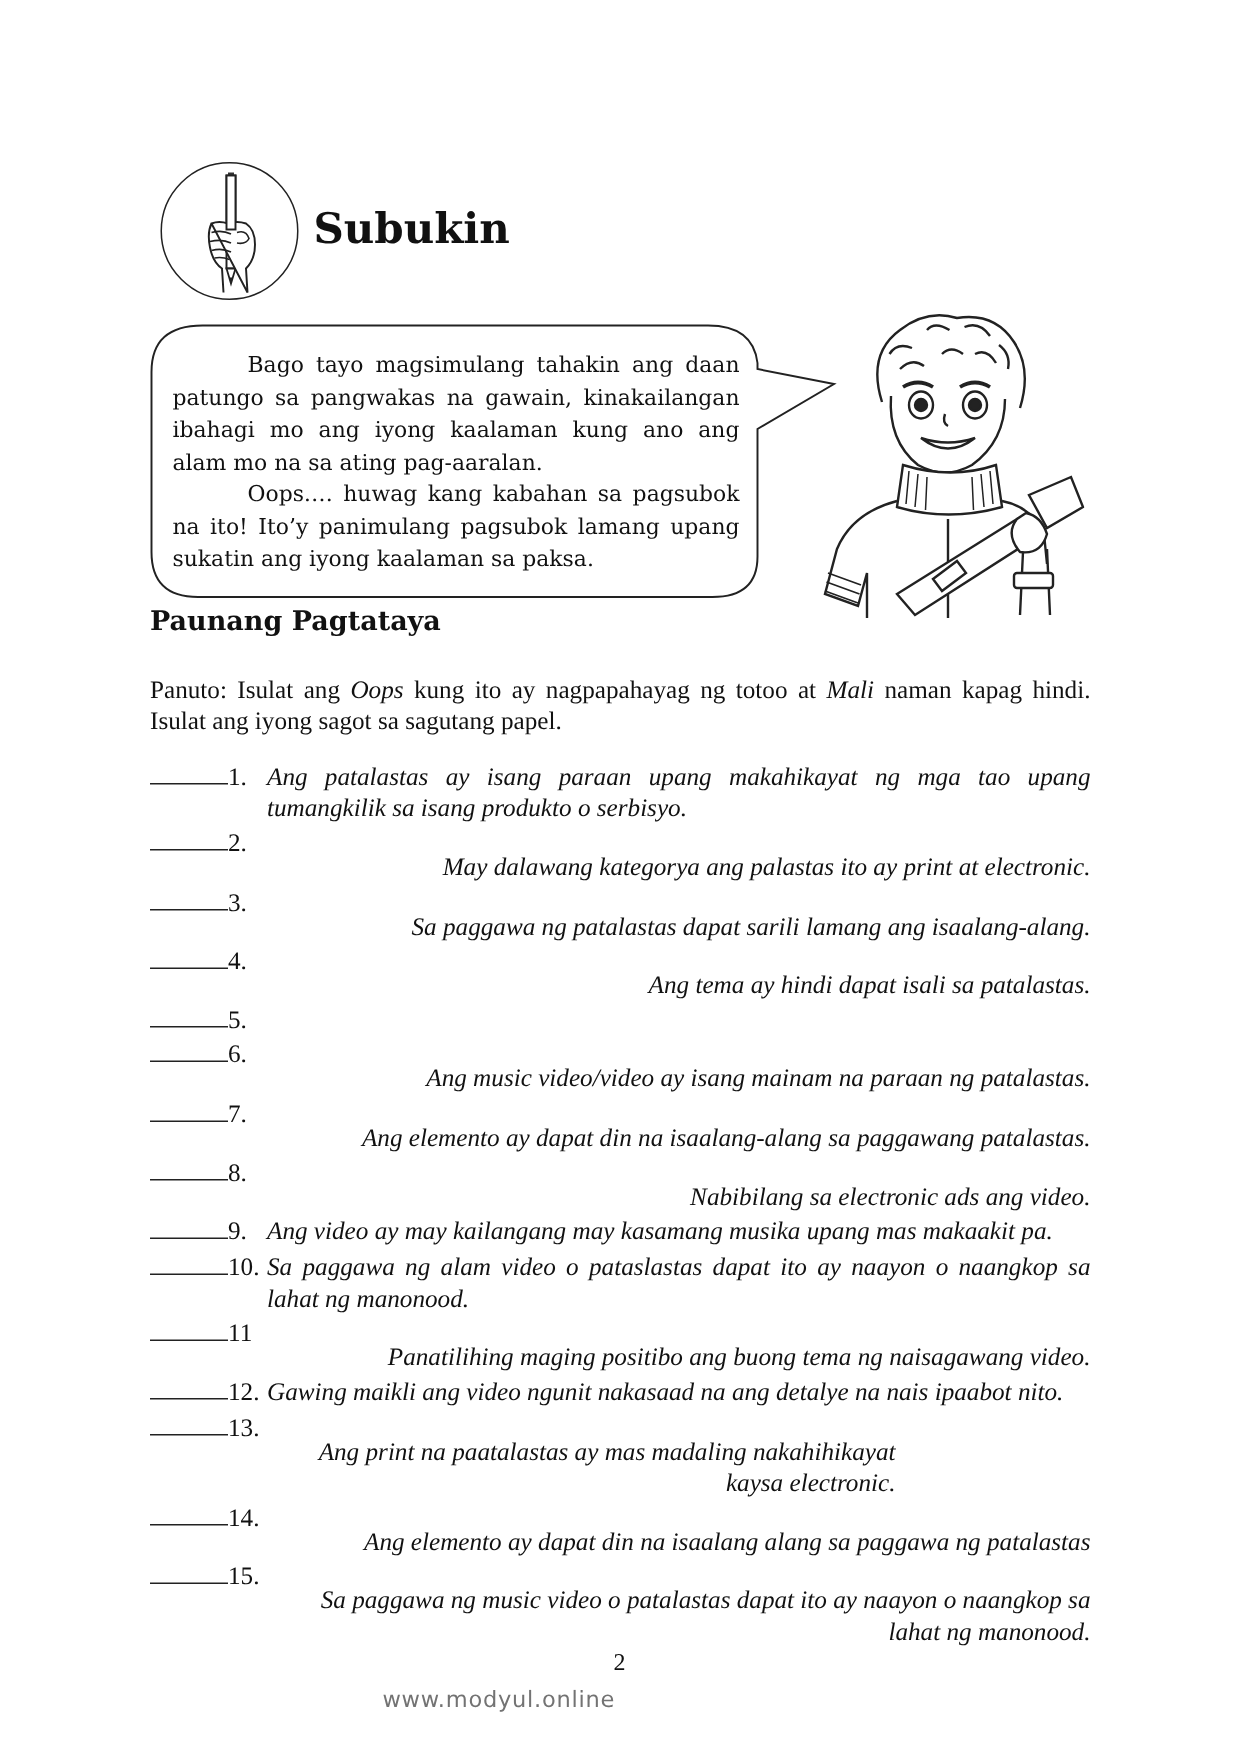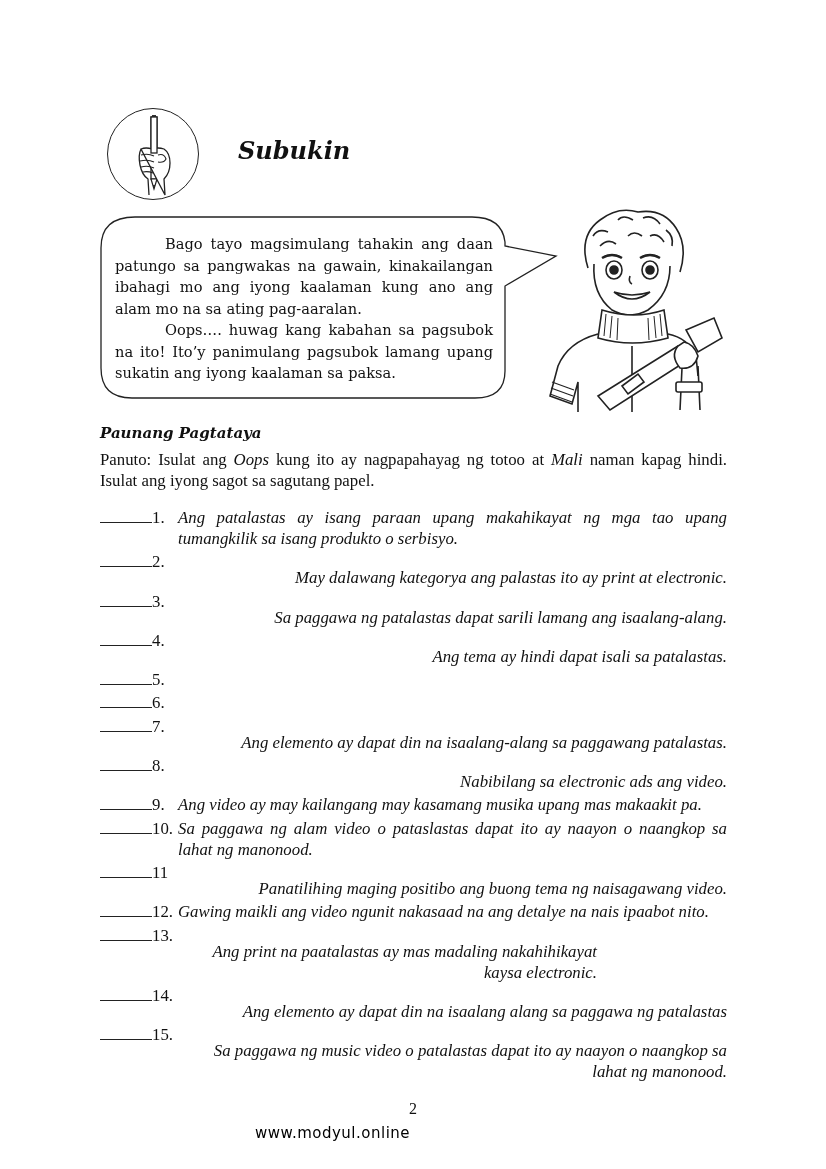--- a/index.html
+++ b/index.html
@@ -1,34 +1,34 @@
 <!DOCTYPE html>
 <html><head>
 <meta charset="utf-8">
 <style>
   html,body{margin:0;padding:0;background:#fff;}
   body{width:826px;height:1169px;position:relative;overflow:hidden;font-family:"DejaVu Serif",serif;color:#111;}
   .icon-circle{position:absolute;left:107px;top:108px;width:92px;height:92px;border:1.5px solid #222;border-radius:50%;box-sizing:border-box;}
   .icon-circle svg{position:absolute;left:0;top:0;}
-  .title{position:absolute;left:238px;top:136px;font-family:"DejaVu Serif",serif;font-weight:bold;font-style:italic;font-size:24px;}
+  .title{position:absolute;left:209px;top:136px;font-family:"DejaVu Serif",serif;font-weight:bold;font-size:28px;}
   .bubble{position:absolute;left:100px;top:216px;width:408px;height:182px;}
   .bubble svg{position:absolute;left:0;top:0;}
   .bubble-text{position:absolute;left:115px;top:233px;width:378px;font-size:14.6px;line-height:21.5px;text-align:justify;}
   .bubble-text p{margin:0;text-indent:50px;}
   .character{position:absolute;left:538px;top:206px;width:185px;height:206px;}
-  .section-heading{position:absolute;left:100px;top:424px;font-weight:bold;font-size:15px;font-family:"DejaVu Serif",serif;font-style:italic;}
+  .section-heading{position:absolute;left:100px;top:404px;font-weight:bold;font-size:18px;font-family:"DejaVu Serif",serif;}
   .instructions{position:absolute;left:100px;top:449px;width:627px;font-size:14.6px;line-height:21px;text-align:justify;font-family:"Liberation Serif",serif;font-size:16.8px;}
   .items{position:absolute;left:100px;top:507px;width:627px;font-family:"Liberation Serif",serif;font-size:16.8px;line-height:21px;}
   .item{display:flex;margin-bottom:2.3px;}
   .blank{width:52px;flex:none;border-bottom:1px solid #222;height:15px;}
   .num{flex:none;width:26px;}
   .txt{flex:1;text-align:justify;font-style:italic;}
   .txt.left{text-align:right;margin-top:16px;}
   .page-num{position:absolute;left:0;width:826px;top:1100px;text-align:center;font-family:"Liberation Serif",serif;font-size:16px;}
-  .watermark{position:absolute;left:0;width:665px;top:1124px;text-align:center;font-family:"DejaVu Sans",sans-serif;font-size:15px;color:#000000;letter-spacing:0.5px;}
+  .watermark{position:absolute;left:0;width:665px;top:1124px;text-align:center;font-family:"DejaVu Sans",sans-serif;font-size:15px;color:#737373;letter-spacing:0.5px;}
 </style>
 </head>
 <body>
 
 <div class="icon-circle">
   <svg width="92" height="92" viewBox="0 0 92 92">
 
     <rect x="43" y="8" width="6" height="62" fill="#fff" stroke="#222" stroke-width="1.3"></rect>
     <rect x="44" y="6" width="4" height="6" fill="#333"></rect>
     <polygon points="43,70 49,70 46,80" fill="#fff" stroke="#222" stroke-width="1.2"></polygon>
@@ -108,20 +108,21 @@
       <span class="num">4.</span>
       <span class="txt left">Ang tema ay hindi dapat isali sa patalastas.</span>
     </div>
   <div class="item">
       <span class="blank"></span>
       <span class="num">5.</span>
     </div>
   <div class="item">
       <span class="blank"></span>
       <span class="num">6.</span>
+      <span class="txt left">Ang music video/video ay isang mainam na paraan ng patalastas.</span>
     </div>
   <div class="item">
       <span class="blank"></span>
       <span class="num">7.</span>
       <span class="txt left">Ang elemento ay dapat din na isaalang-alang sa paggawang patalastas.</span>
     </div>
   <div class="item">
       <span class="blank"></span>
       <span class="num">8.</span>
       <span class="txt left">Nabibilang sa electronic ads ang video.</span>

